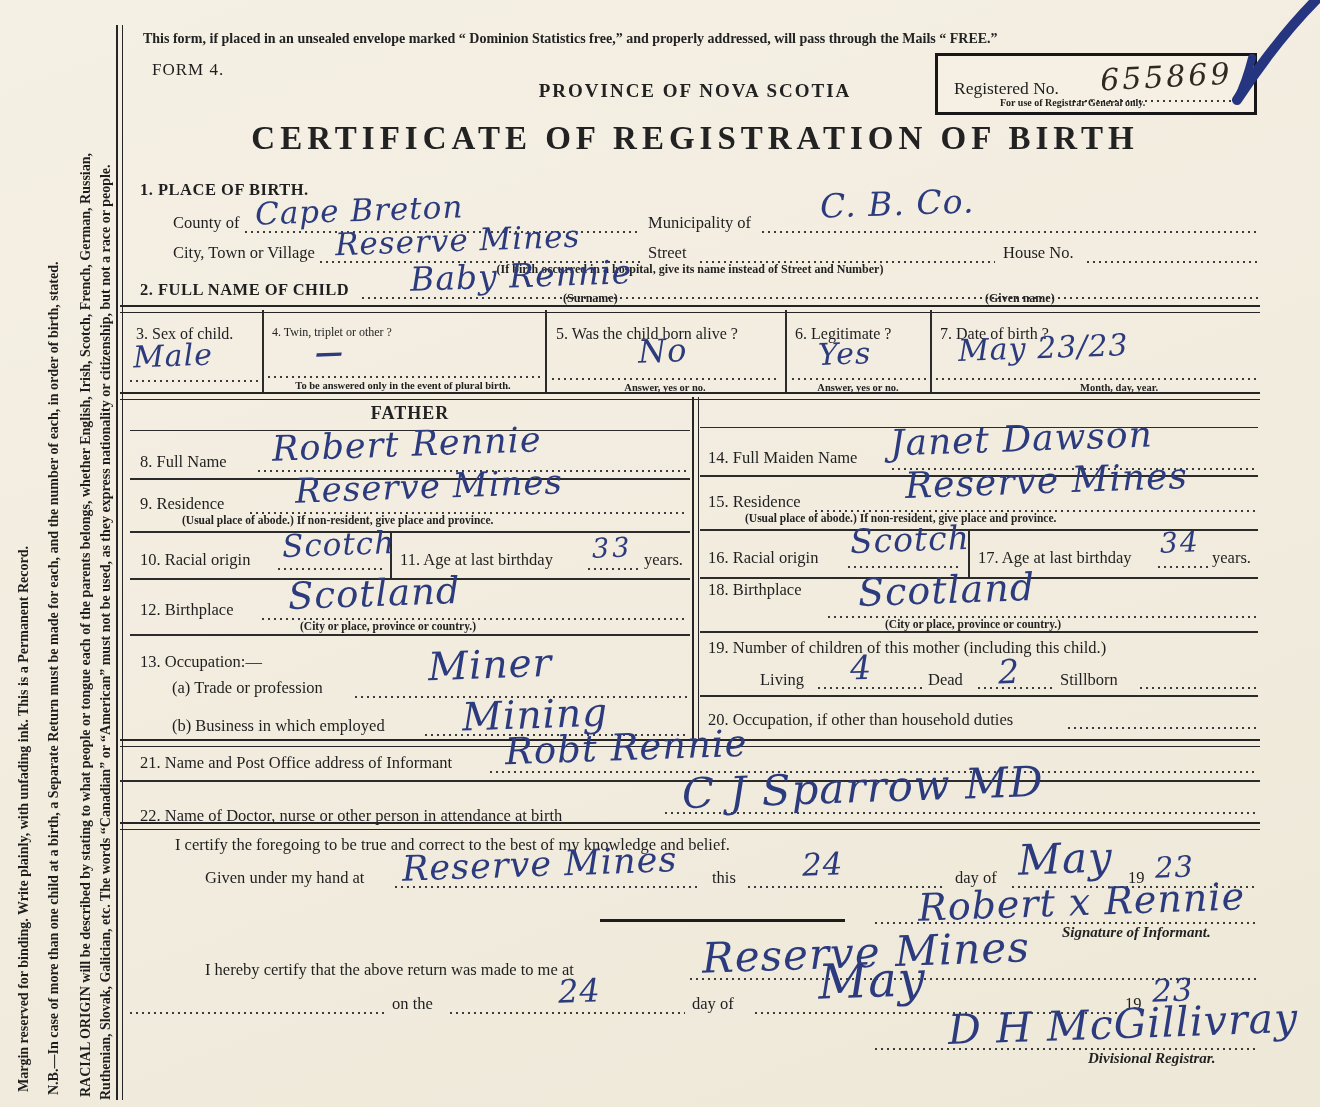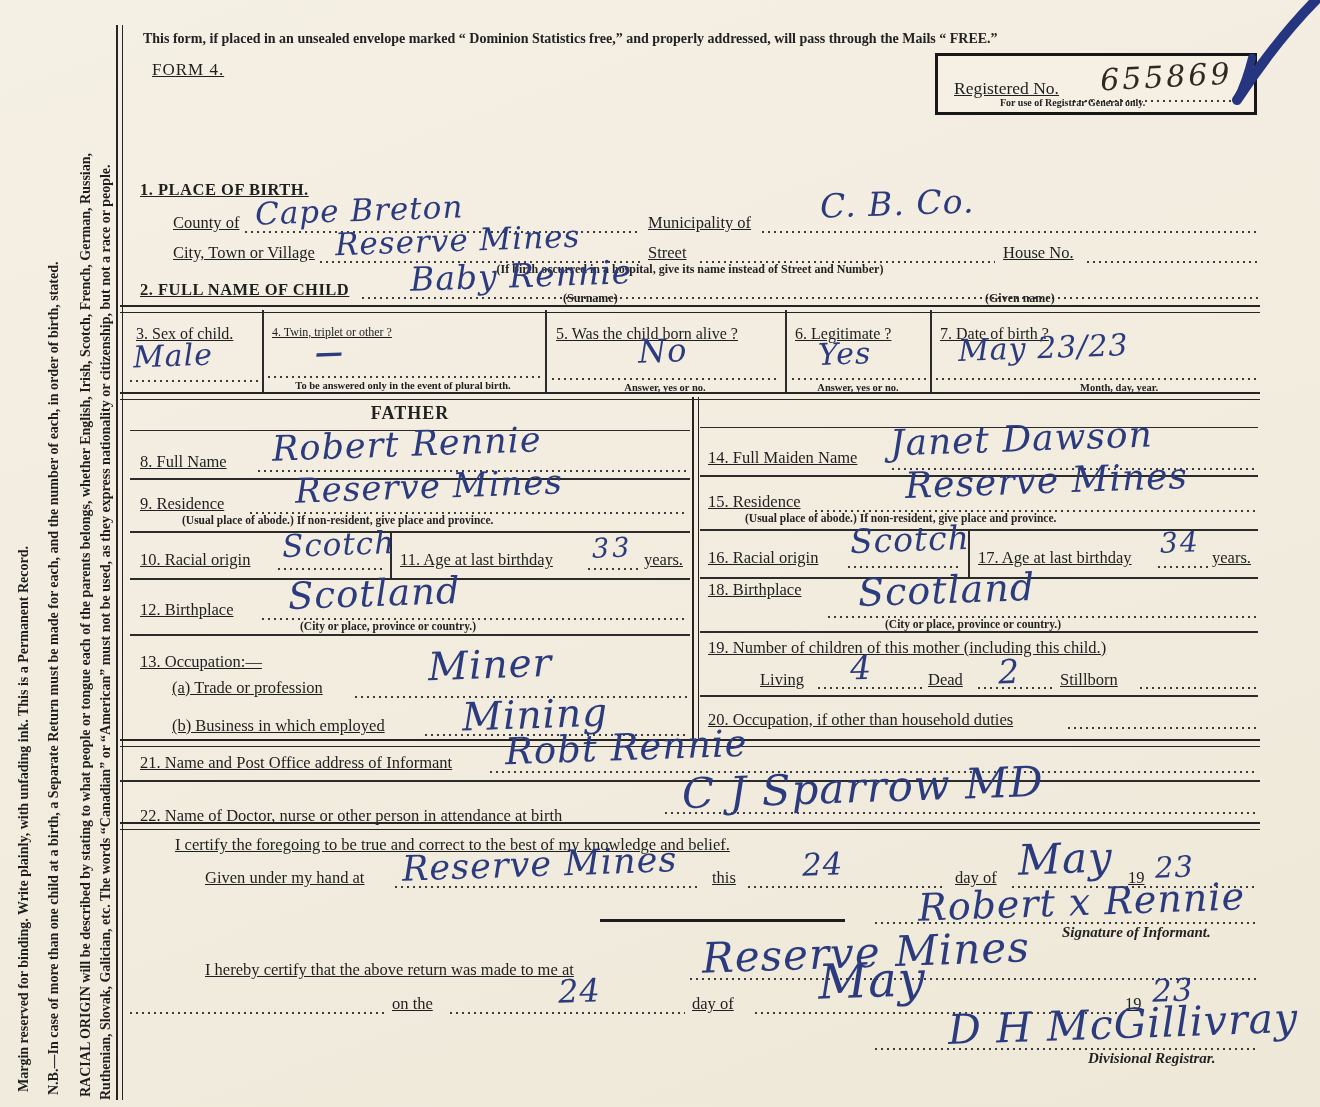--- a/index.html
+++ b/index.html
@@ -1,20 +1,20 @@
 <!DOCTYPE html>
 <html><head>
 <meta charset="utf-8">
 <style>
   html,body{margin:0;padding:0;}
   body{width:1320px;height:1107px;font-family:"Liberation Serif","DejaVu Serif",serif;}
   #doc{position:relative;width:1320px;height:1107px;overflow:hidden;
        background:linear-gradient(160deg,#f5f0e4 0%,#f2ecdf 55%,#eee8d8 100%);color:#222;}
   .abs{position:absolute;}
-  .lbl{font-size:16.5px;color:#1f1f1f;white-space:nowrap;text-decoration:underline;}
+  .lbl{font-size:16.5px;color:#1f1f1f;white-space:nowrap;}
   .lbl-b{font-weight:bold;}
   .sm{font-size:12px;font-weight:bold;color:#222;white-space:nowrap;}
   .hw{font-family:"DejaVu Serif","Liberation Serif",serif;font-style:italic;color:#2c3b7d;
       white-space:nowrap;transform:rotate(-2deg);letter-spacing:1px;}
   .dots{height:2px;background:repeating-linear-gradient(to right,#3c3c3c 0 2px,transparent 2px 6px);}
   .ln{height:1.5px;background:#2b2b2b;}
   .dbl{height:5px;border-top:2px solid #252525;border-bottom:1px solid #252525;}
   .vln{width:1.5px;background:#2b2b2b;}
   .vdbl{width:4px;border-left:2px solid #252525;border-right:1px solid #252525;}
   .rot{transform:rotate(-90deg);transform-origin:0 0;white-space:nowrap;
@@ -45,21 +45,23 @@
     <div class="abs dots" style="left:135px;top:44px;width:165px;"></div>
     <div class="abs hw" style="left:162px;top:3px;font-size:30px;color:#2e2a22;letter-spacing:3px;transform:rotate(-3deg);">655869</div>
     <div class="abs sm" style="left:62px;top:41px;font-size:10px;">For use of Registrar General only.</div>
   </div>
 
   <svg class="abs" style="left:1170px;top:-4px;" width="150" height="130" viewBox="0 0 150 130">
     <path d="M82 62 C78 78 72 94 67 104" stroke="#26357f" stroke-width="8" fill="none" stroke-linecap="round"></path>
     <path d="M67 104 C88 72 118 32 148 2" stroke="#26357f" stroke-width="10" fill="none" stroke-linecap="round"></path>
   </svg>
 
-
+  <div class="abs ctr" style="left:330px;top:80px;width:730px;font-size:19px;font-weight:bold;letter-spacing:2px;">PROVINCE OF NOVA SCOTIA</div>
+
+  <div class="abs ctr" style="left:150px;top:120px;width:1090px;font-size:33px;font-weight:bold;letter-spacing:5px;">CERTIFICATE OF REGISTRATION OF BIRTH</div>
 
 
   <div class="abs lbl lbl-b" style="left:140px;top:180px;letter-spacing:0.5px;">1. PLACE OF BIRTH.</div>
 
   <div class="abs lbl" style="left:173px;top:213px;">County of</div>
   <div class="abs dots" style="left:245px;top:231px;width:395px;"></div>
   <div class="abs hw" style="left:255px;top:192px;font-size:31px;">Cape Breton</div>
 
   <div class="abs lbl" style="left:648px;top:213px;">Municipality of</div>
   <div class="abs dots" style="left:762px;top:231px;width:496px;"></div>

